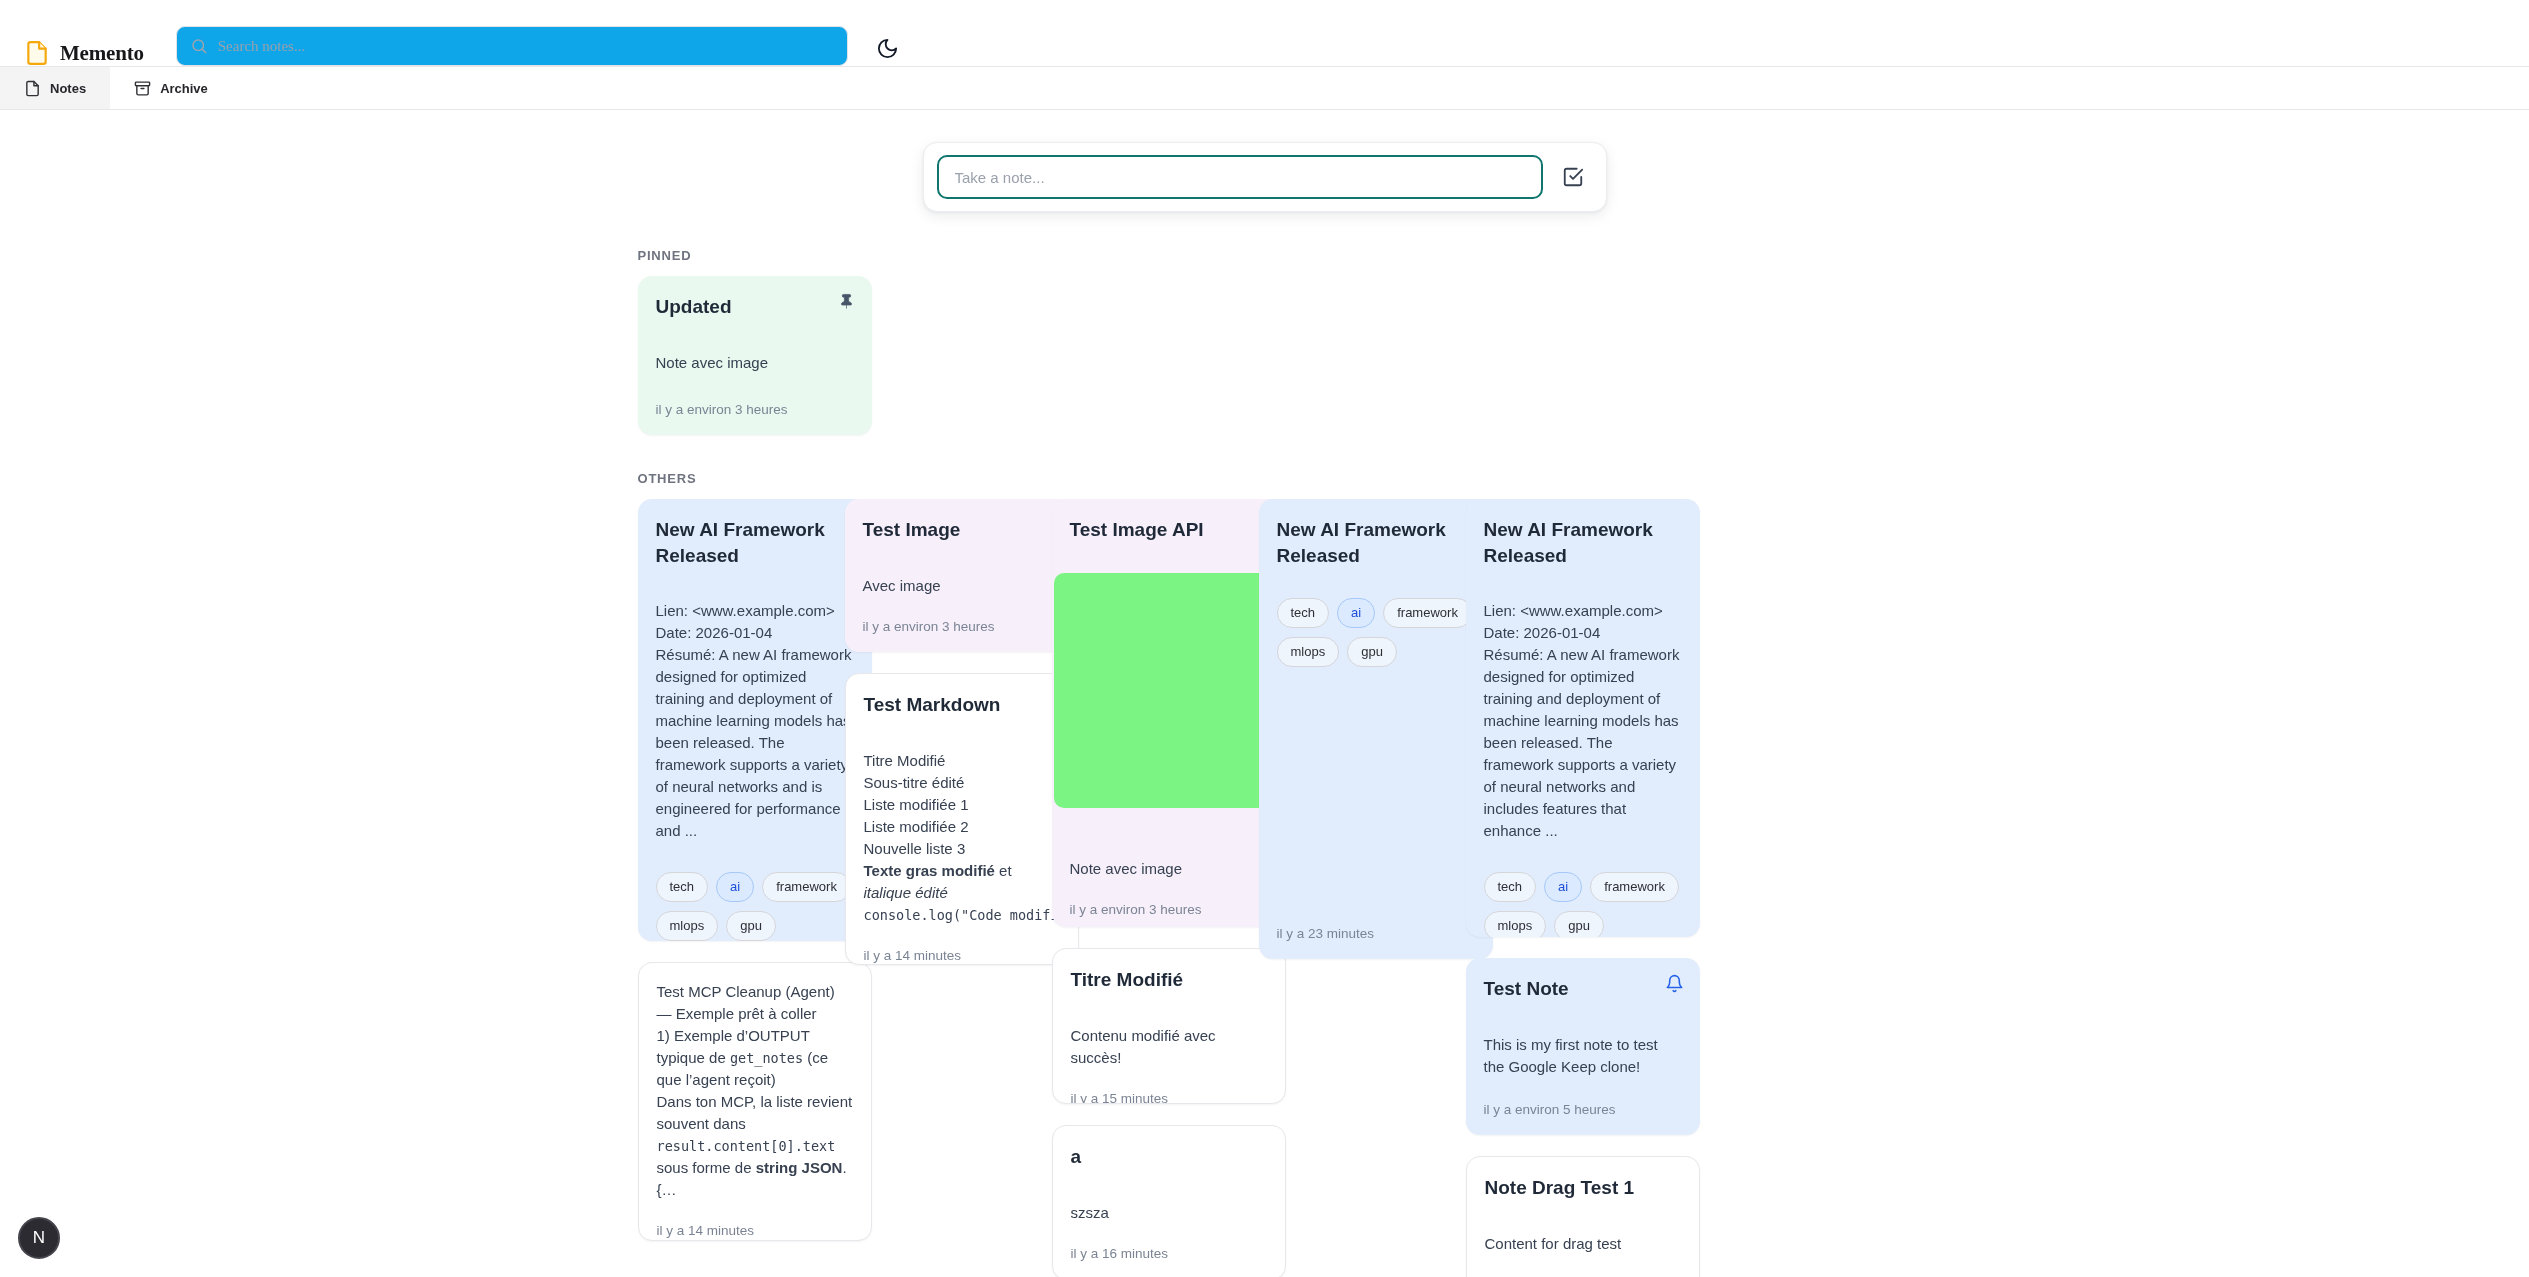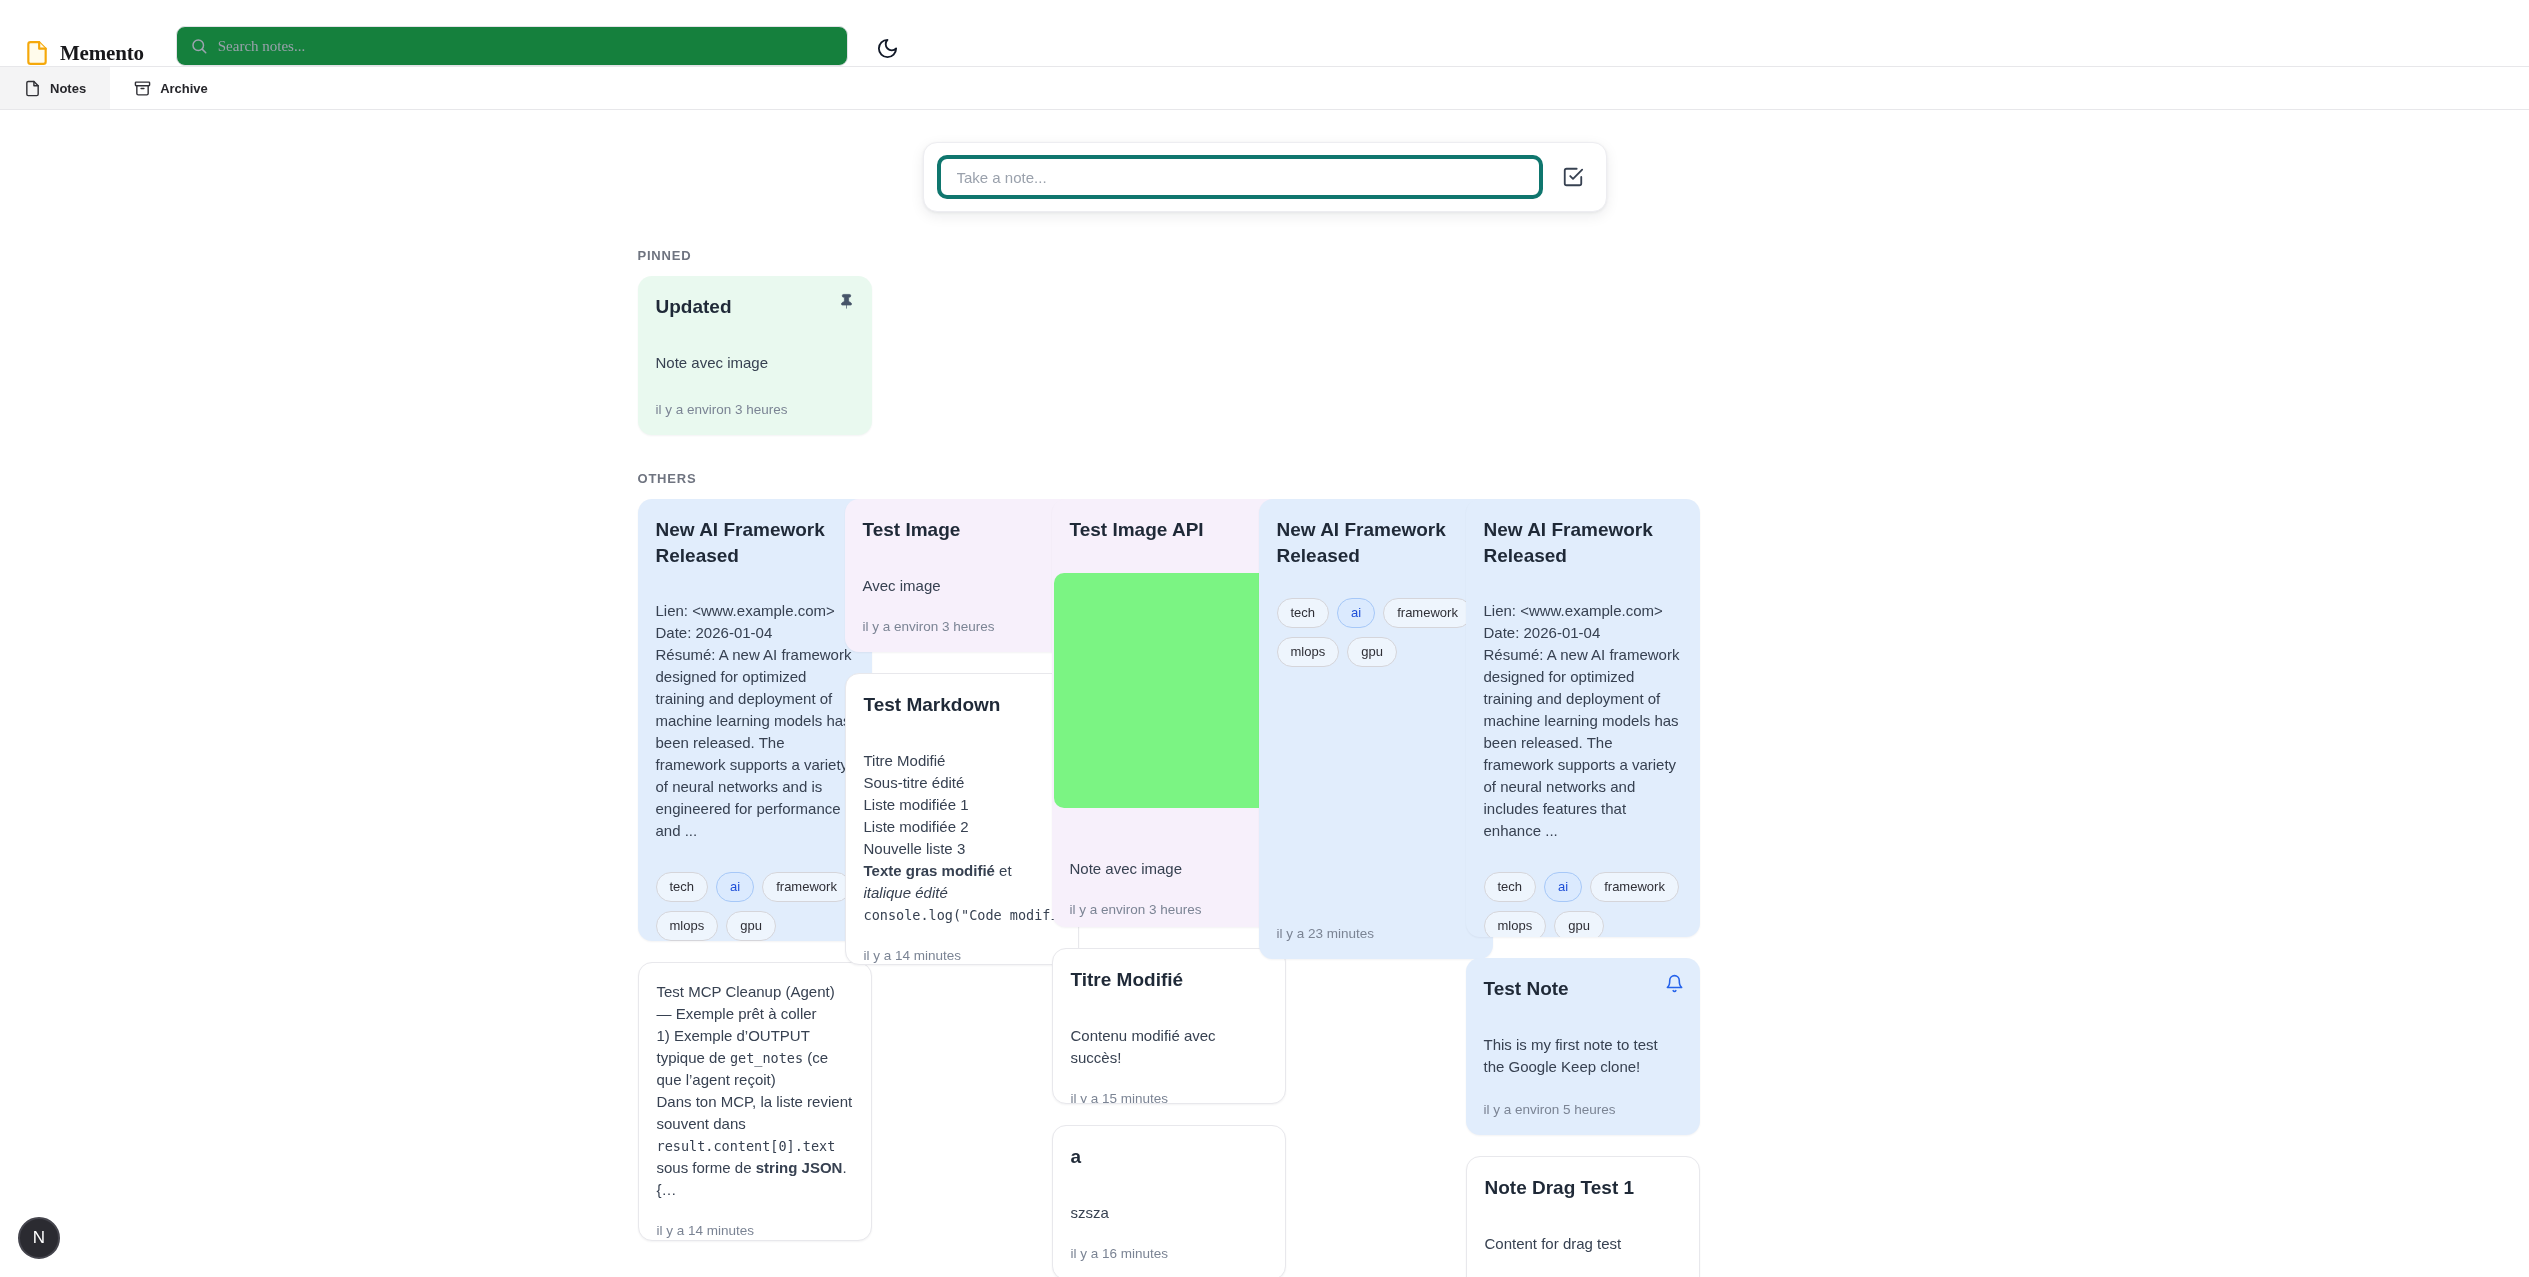--- a/index.html
+++ b/index.html
@@ -9,42 +9,42 @@
     background:#ffffff; color:#18181b;
     position:relative; overflow:hidden;
   }
   
   .app-header { height:66px; display:flex; align-items:flex-end; padding:0 24px;font-family:Liberation Serif, serif; }
   .brand { display:flex; align-items:center; gap:10px; }
   .brand-name { font-size:21px; font-weight:700; color:#18181b; letter-spacing:-0.2px; }
   .search-box {
     margin-left:32px; width:672px; height:40px;
     border:1px solid #e2e2e7; border-radius:9px;
-    display:flex; align-items:center; gap:10px; padding:0 13px; background:#15803d;
+    display:flex; align-items:center; gap:10px; padding:0 13px; background:#0ea5e9;
   }
   .search-box input {
     flex:1; border:none; outline:none; font-size:15px; color:#18181b; background:transparent;
     font-family:inherit;
   }
   .search-box input::placeholder { color:#9aa1ac; }
   .icon-btn { background:none; border:none; cursor:pointer; display:flex; align-items:center; justify-content:center; }
   .theme-btn { margin-left:22px; width:36px; height:36px; border-radius:8px; }
   
   .tab-bar { height:44px; border-top:1px solid #e7e7ea; border-bottom:1px solid #e7e7ea; display:flex; }
   .tab { display:flex; align-items:center; gap:9px; padding:0 24px; height:100%; font-size:13px; font-weight:600; color:#26262b; cursor:pointer; }
   .tab.active { background:#f4f4f5; }
   
   .main { width:1254px; margin:0 auto; }
   .composer {
     width:684px; height:70px; margin:32px auto 0; border-radius:14px; background:#fff;
     border:1px solid #ededf1; box-shadow:0 4px 14px rgba(16,24,40,.08), 0 1px 3px rgba(16,24,40,.06);
     display:flex; align-items:center; padding:0 13px; gap:10px;
   }
   .composer input {
-    flex:1; height:44px; border:4px solid #0f766e; border-radius:10px; padding:0 16px;
+    flex:1; height:44px; border:2px solid #0f766e; border-radius:10px; padding:0 16px;
     font-size:15px; color:#18181b; outline:none; font-family:inherit;
   }
   .composer input::placeholder { color:#9aa1ac; }
   .composer-action { width:40px; height:40px; border-radius:8px; }
   .section-label { margin-top:36px; font-size:13px; font-weight:700; letter-spacing:.06em; color:#6f7480; }
   .cards-row { margin-top:13px; display:flex; gap:21px; align-items:flex-start; }
   .grid-col { width:186px; display:flex; flex-direction:column; gap:21px; }
   
   .card {
     width:234px; border-radius:14px; padding:18px; position:relative; overflow:hidden;

